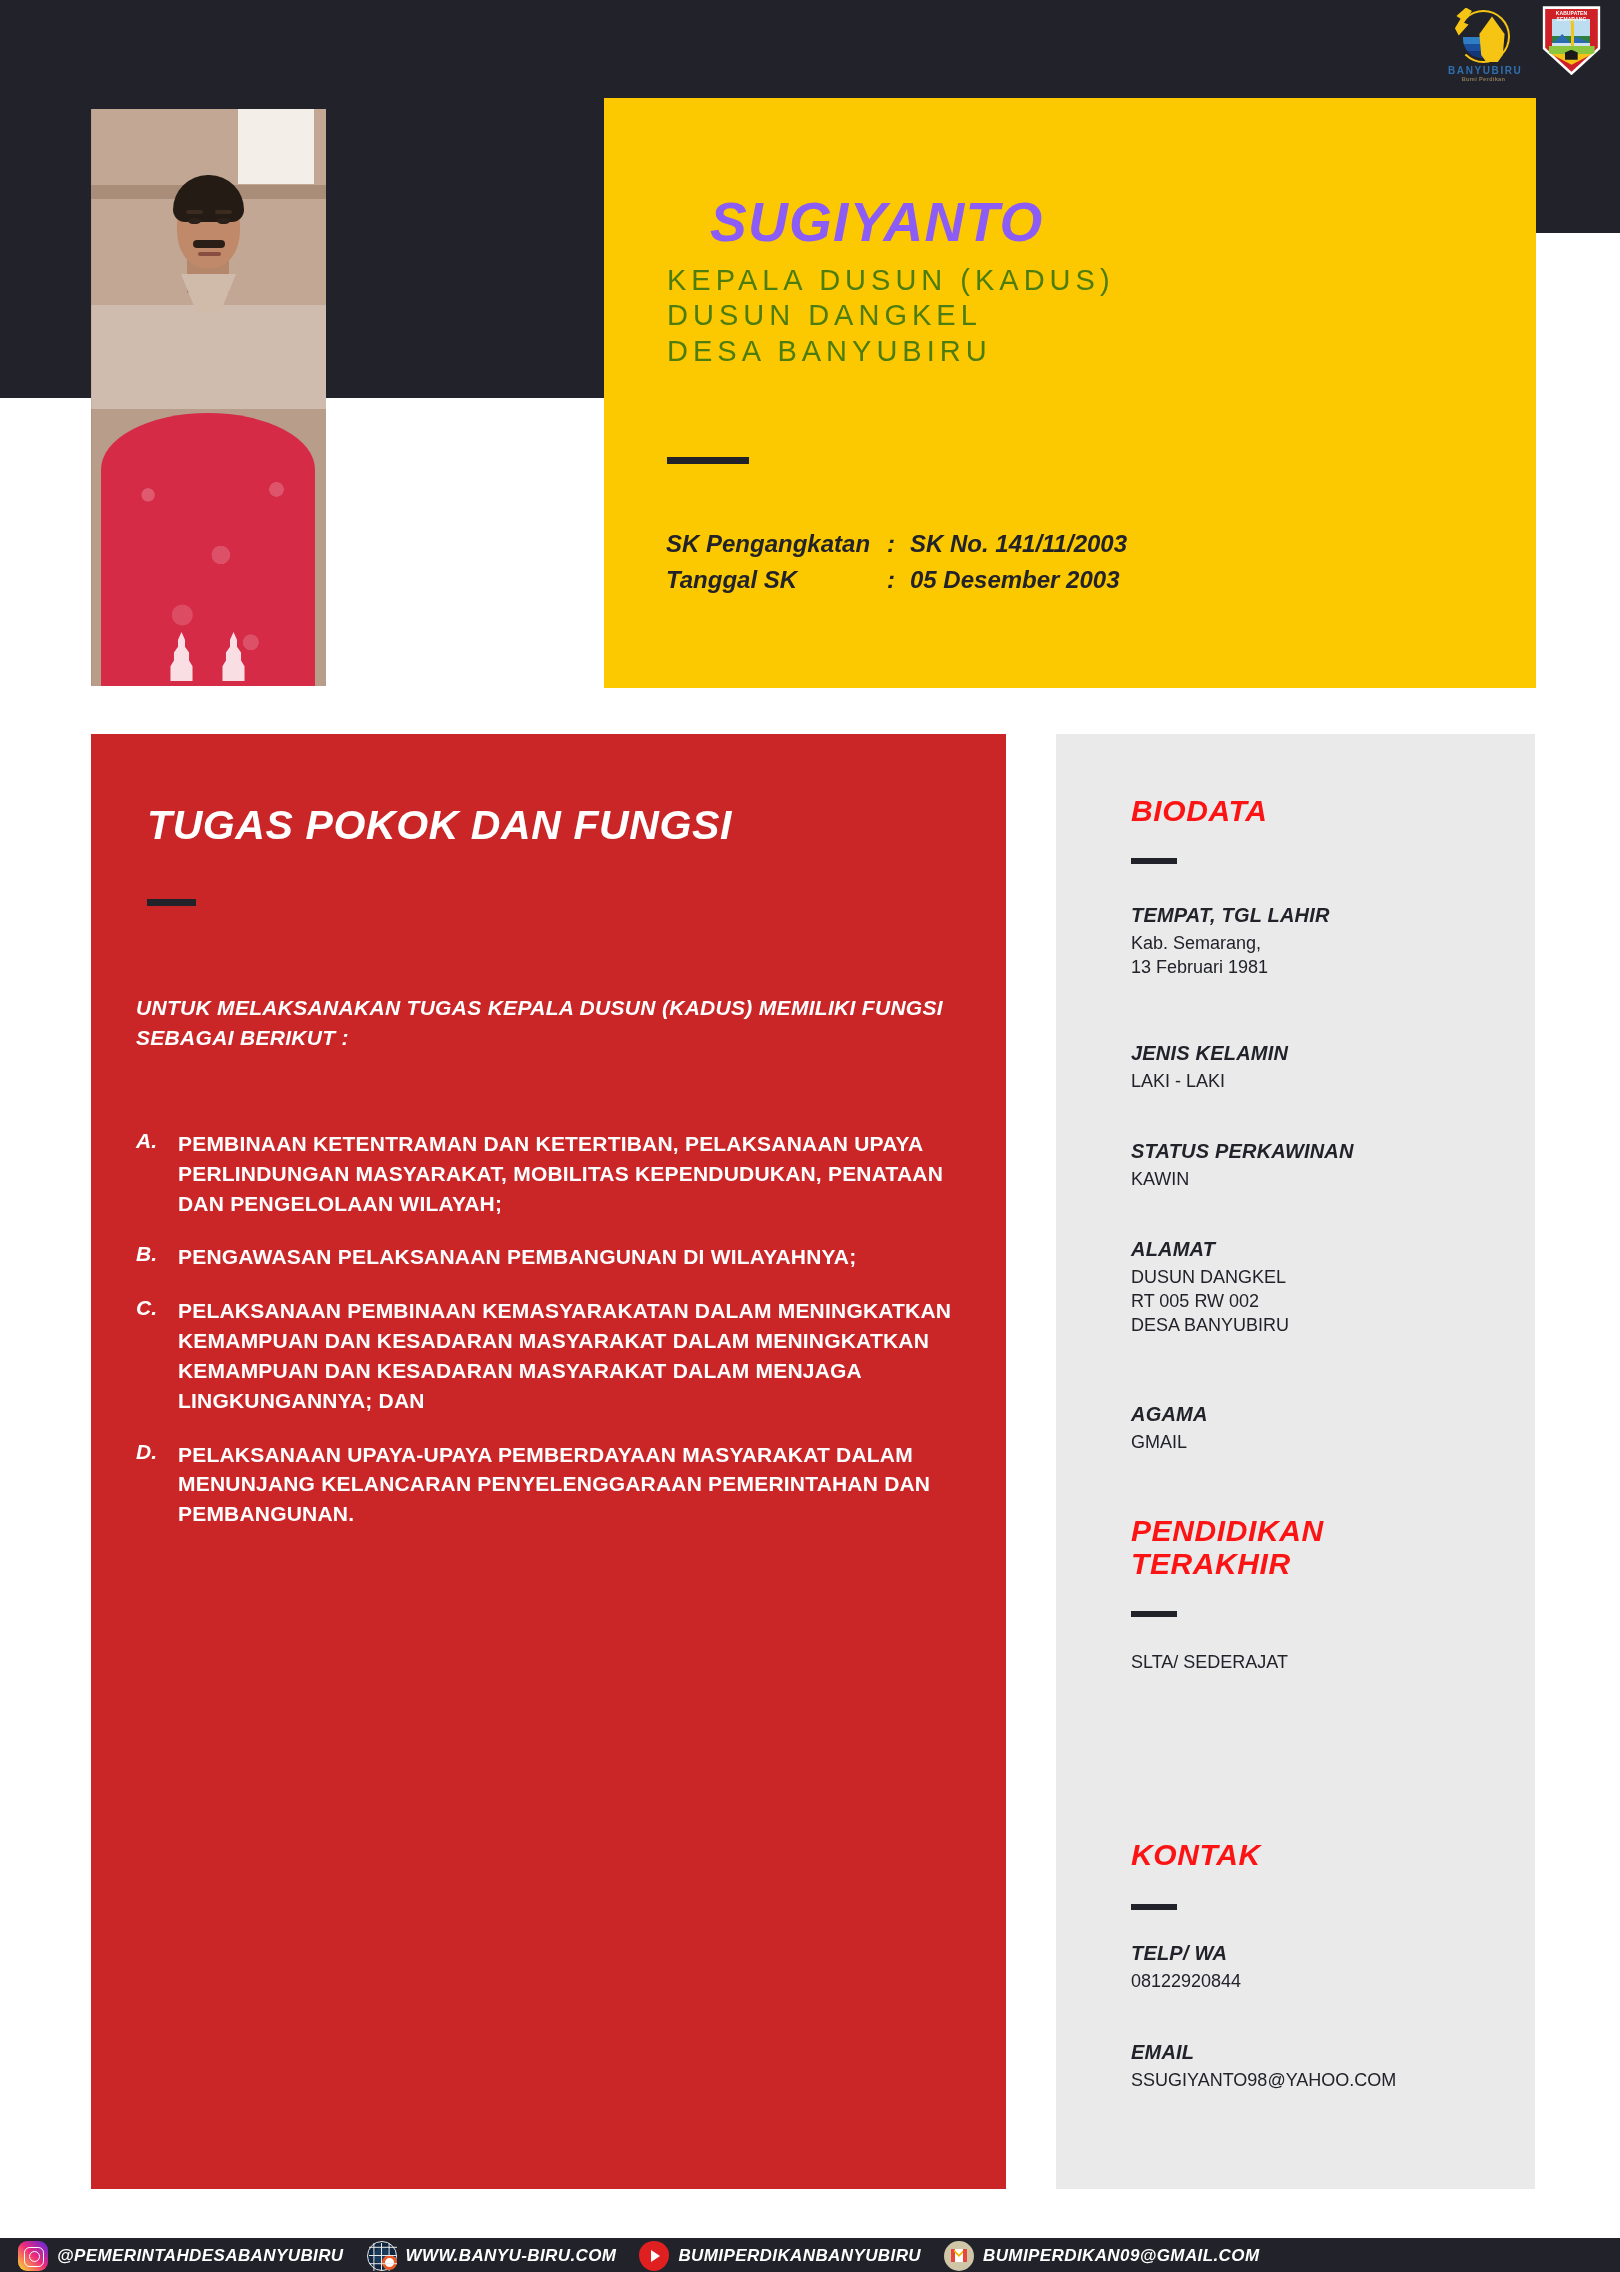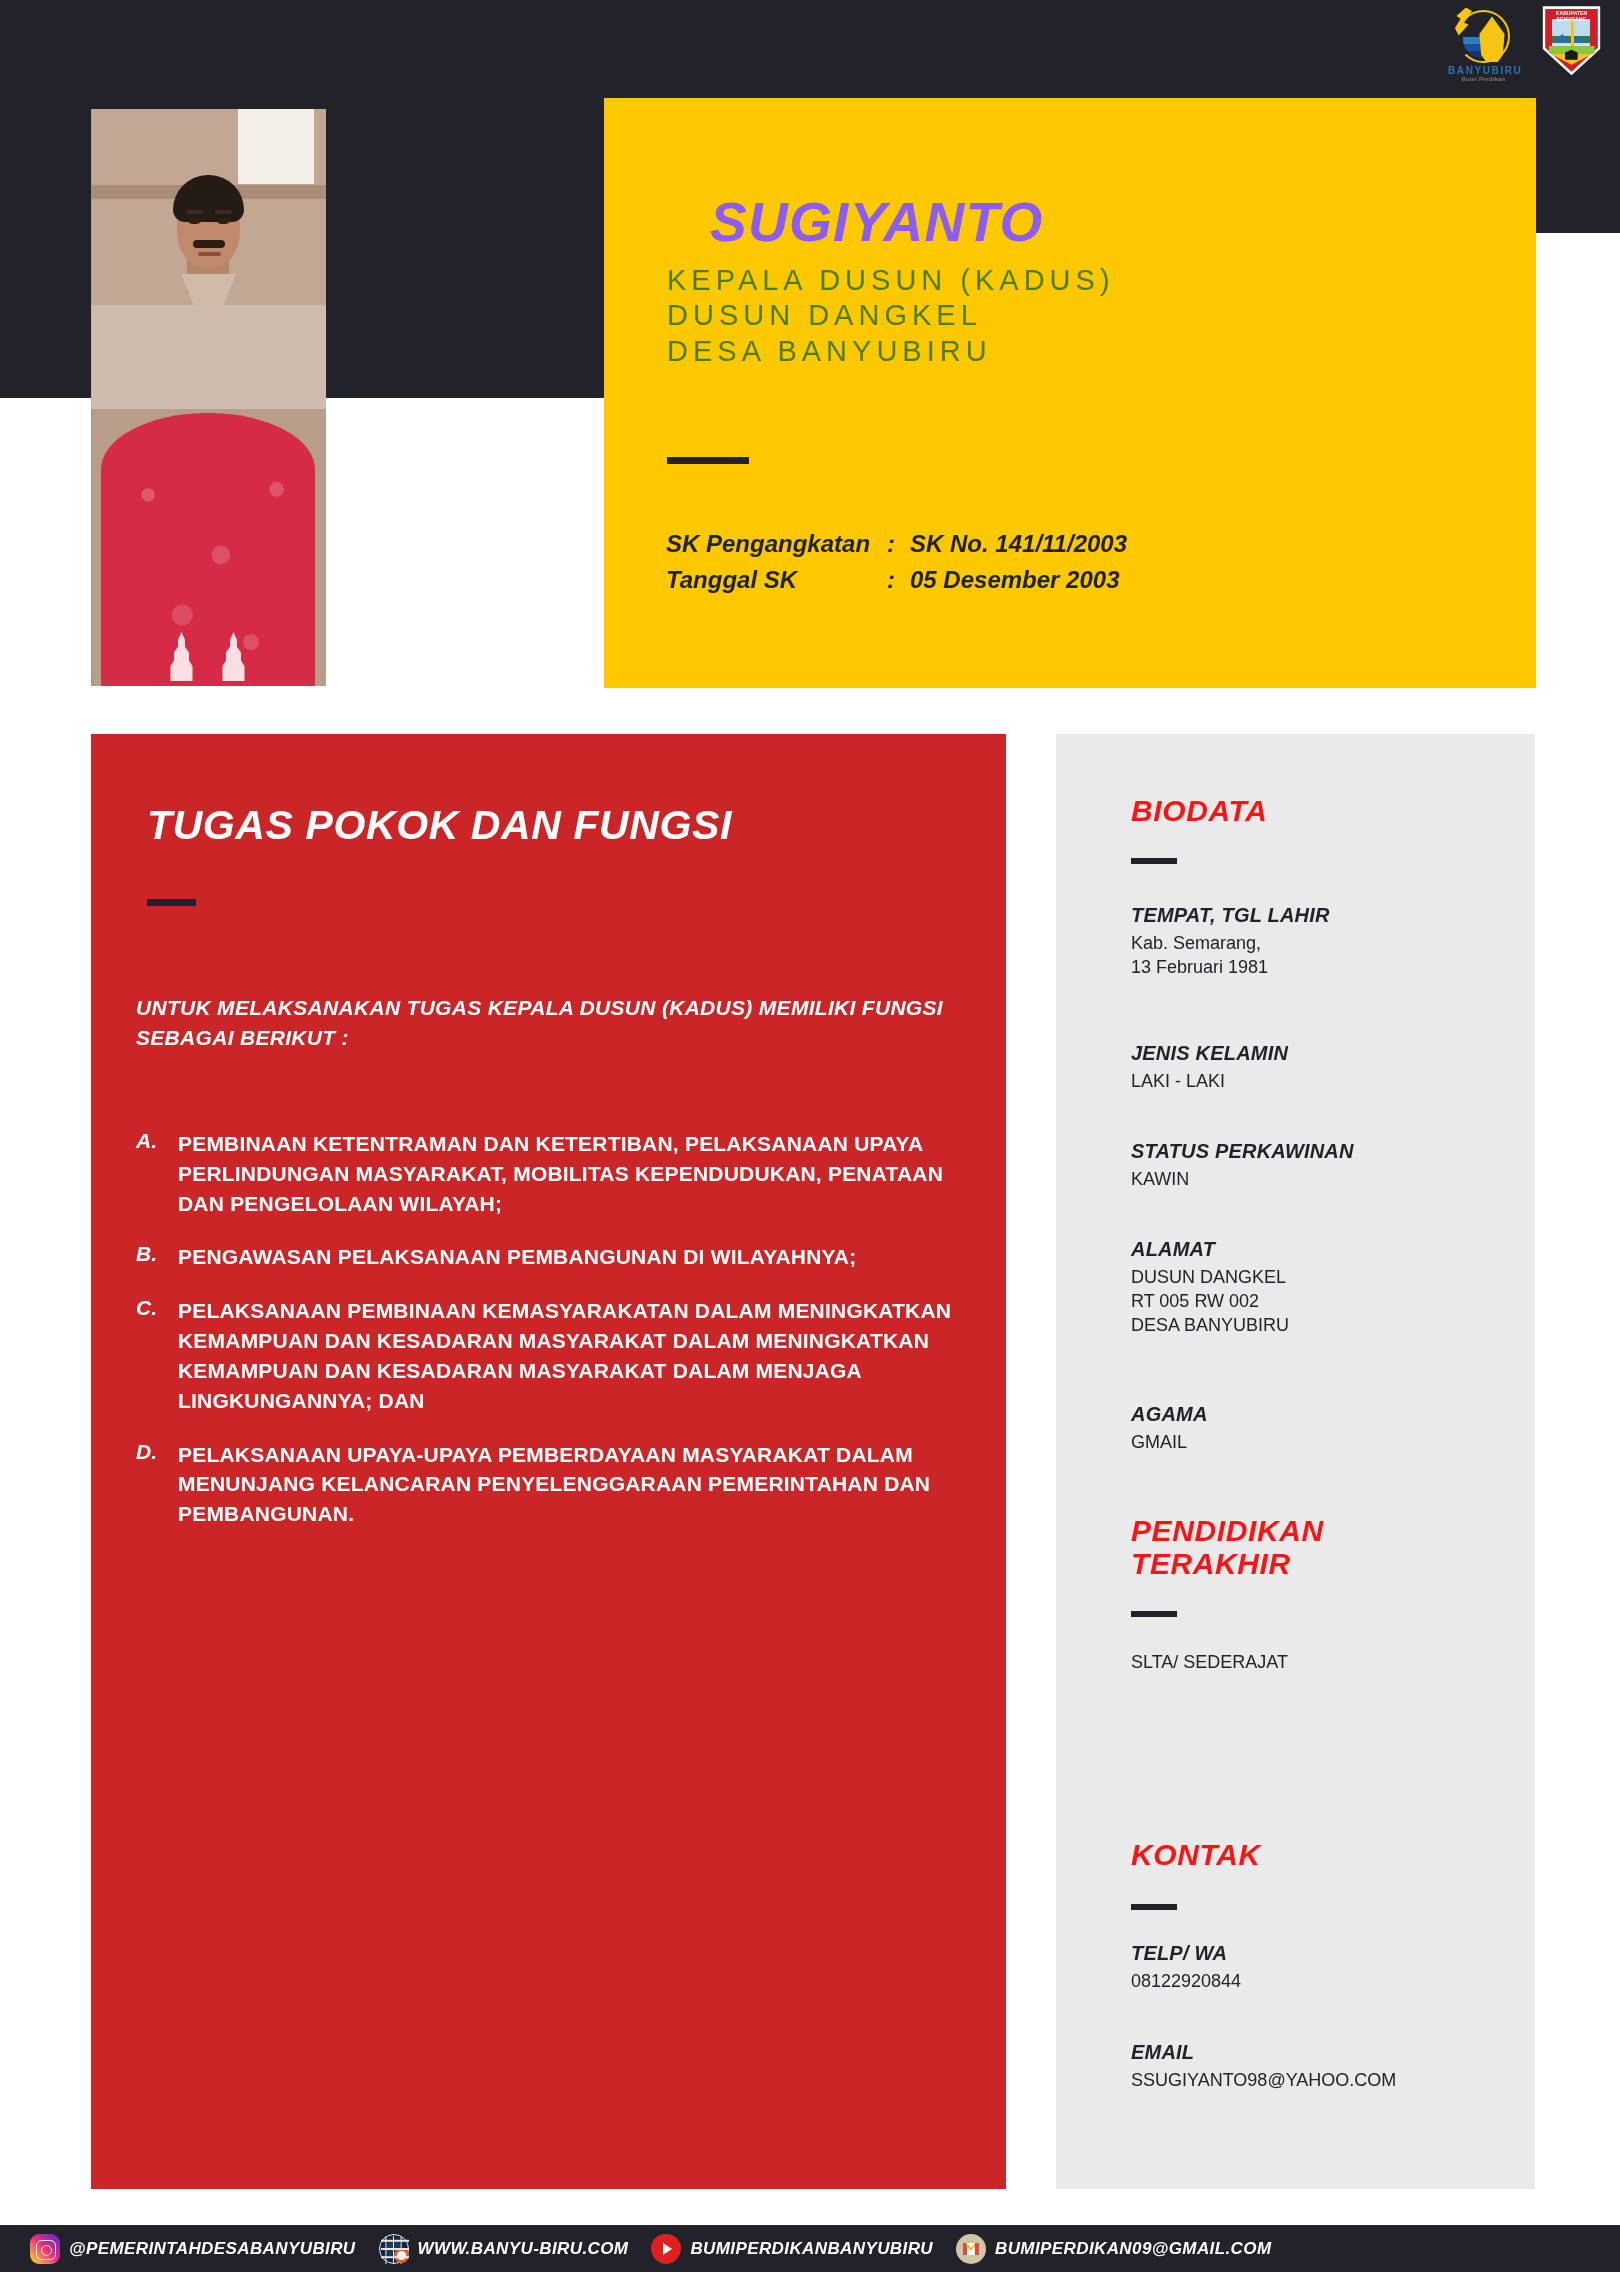--- a/index.html
+++ b/index.html
@@ -256,22 +256,22 @@
   .p-rule    { position: absolute; left: 0; top: 877px; }
   .p-val     { position: absolute; left: 0; top: 917px; }
   .k-head    { position: absolute; left: 0; top: 1104px; }
   .k-rule    { position: absolute; left: 0; top: 1170px; }
   .k-f0      { position: absolute; left: 0; top: 1208px; }
   .k-f1      { position: absolute; left: 0; top: 1307px; }
   .field-label { margin-bottom: 5px; }
 
   
   .footer {
-    position: absolute; left: 0; bottom: 0; width: 1621px; height: 48px;
-    background: #22232a; display: flex; align-items: center; padding-left: 30px;
+    position: absolute; left: 0; bottom: 0; width: 1621px; height: 35px;
+    background: #22232a; display: flex; align-items: center; padding-left: 18px;
   }
   .f-item { display: flex; align-items: center; margin-right: 23px; }
   .f-text {
     color: #ffffff; font-size: 17px; font-weight: bold; font-style: italic;
     letter-spacing: 0.4px; margin-left: 9px; white-space: nowrap;
   }
   .ic { width: 30px; height: 30px; flex: none; position: relative; }
   .ic-ig {
     border-radius: 9px;
     background: linear-gradient(45deg, #f9ce34 6%, #ee2a7b 52%, #6228d7 96%);

